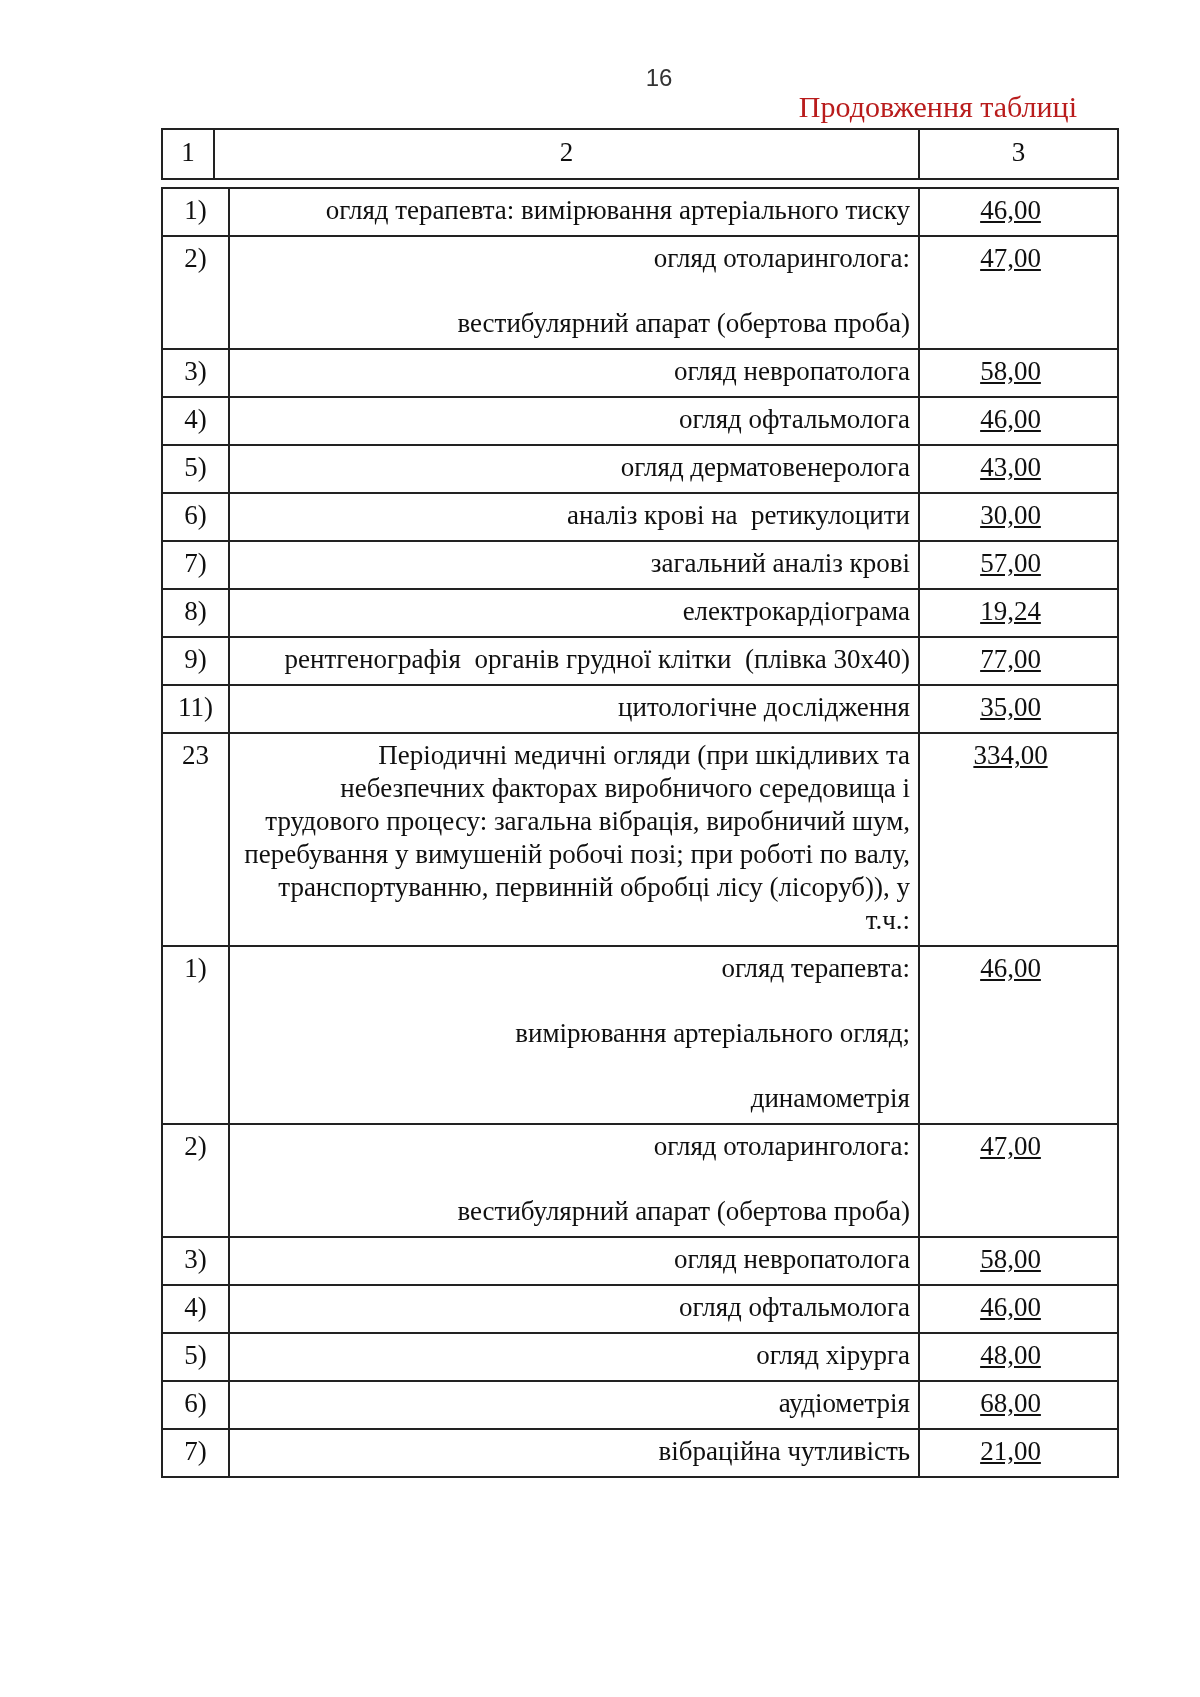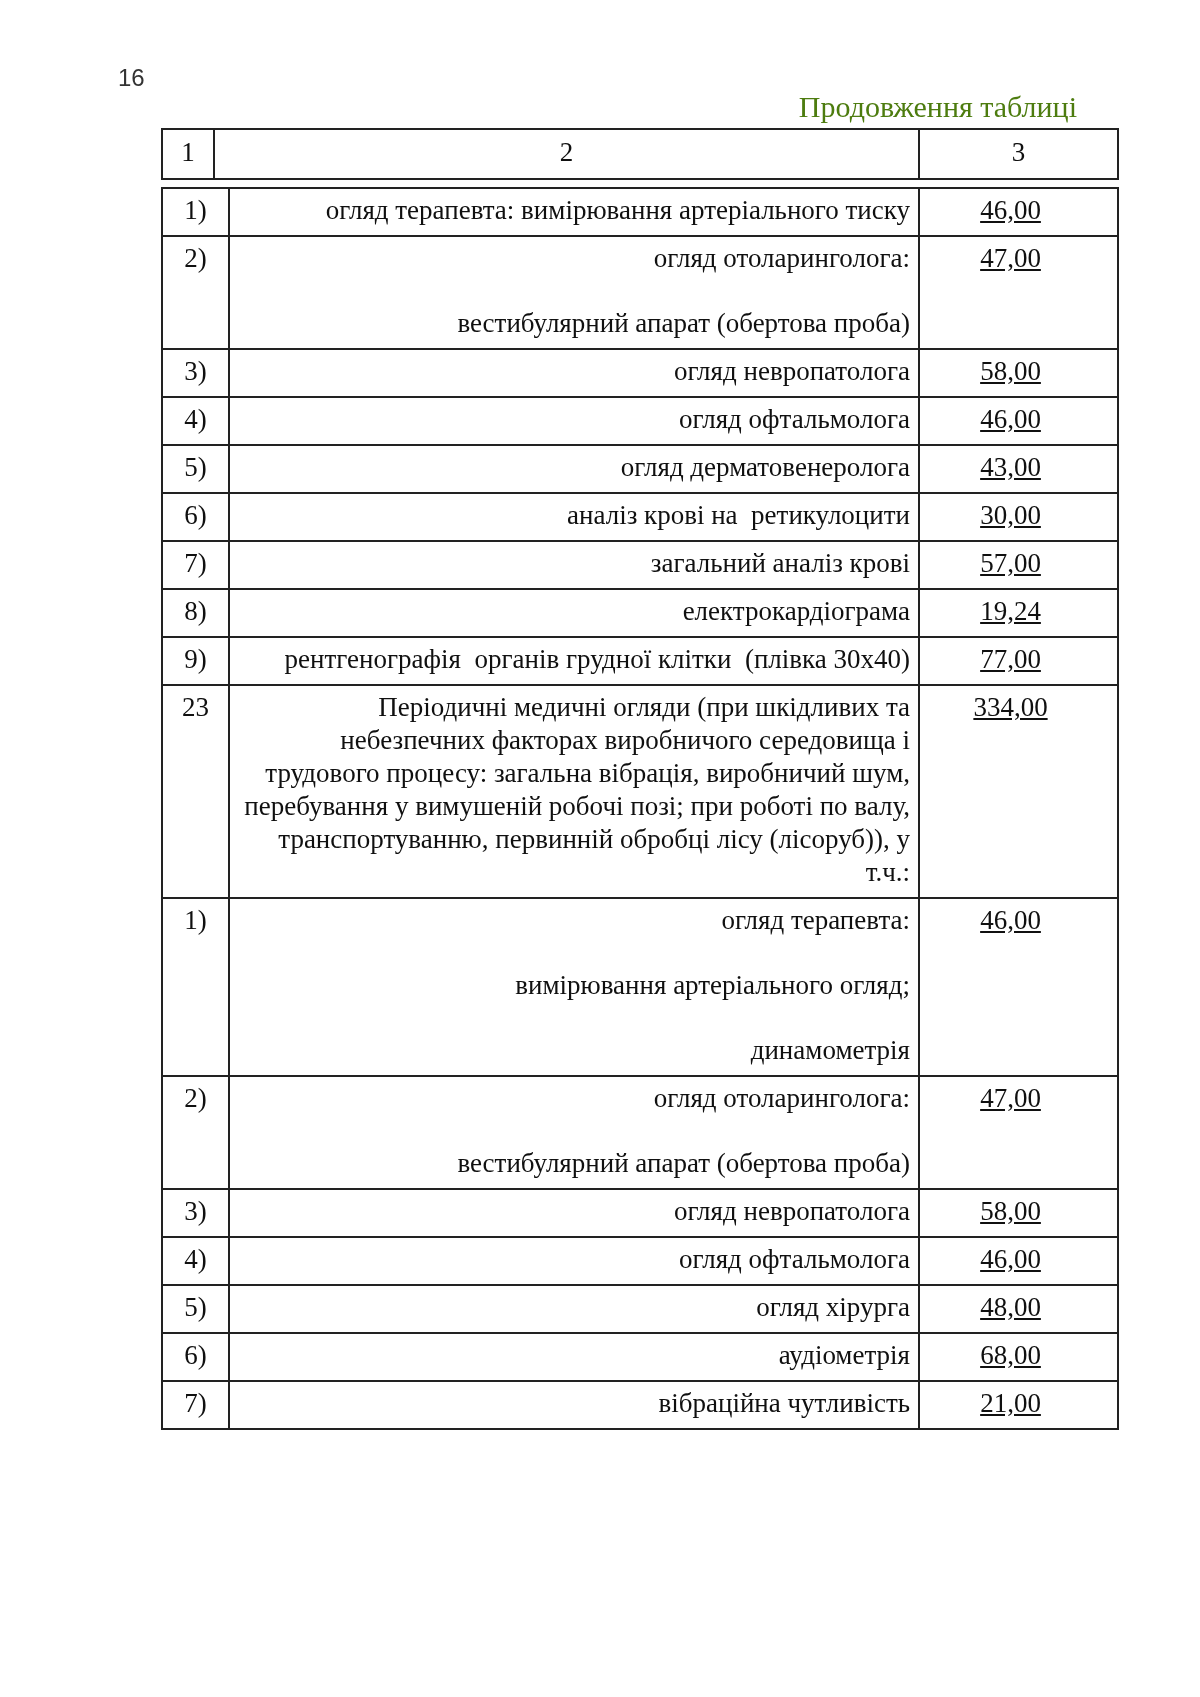--- a/index.html
+++ b/index.html
@@ -12,34 +12,35 @@
     overflow: hidden;
     font-family: "Liberation Serif", serif;
     color: #101010;
   }
   .page-number {
     position: absolute;
     top: 64px; left: 0;
     width: 1200px;
     box-sizing: border-box;
     padding-left: 118px;
+    text-align: center;
     font-family: "Liberation Sans", sans-serif;
     font-size: 24px;
     line-height: 28px;
     color: #333333;
   }
   .continuation {
     margin: 90px 0 4px 161px;
     width: 956px;
     box-sizing: border-box;
     padding-right: 40px;
     text-align: right;
     font-size: 30px;
     line-height: 34px;
-    color: #4d7c0f;
+    color: #b91c1c;
   }
   table.tbl {
     border-collapse: collapse;
     table-layout: fixed;
     margin-left: 161px;
     width: 956px;
   }
   .tbl td {
     border: 2px solid #222222;
     vertical-align: top;
@@ -159,20 +160,27 @@
         <td class="cell-price">19,24</td>
       </tr>
       <tr>
         <td class="cell-num">9)</td>
         <td class="cell-desc">
           <p>рентгенографія  органів грудної клітки  (плівка 30х40)</p>
         </td>
         <td class="cell-price">77,00</td>
       </tr>
       <tr>
+        <td class="cell-num">11)</td>
+        <td class="cell-desc">
+          <p>цитологічне дослідження</p>
+        </td>
+        <td class="cell-price">35,00</td>
+      </tr>
+      <tr>
         <td class="cell-num">23</td>
         <td class="cell-desc justify">
           <p>Періодичні медичні огляди (при шкідливих та небезпечних факторах виробничого середовища і трудового процесу: загальна вібрація, виробничий шум, перебування у вимушеній робочі позі; при роботі по валу, транспортуванню, первинній обробці лісу (лісоруб)), у т.ч.:</p>
         </td>
         <td class="cell-price">334,00</td>
       </tr>
       <tr>
         <td class="cell-num">1)</td>
         <td class="cell-desc">
           <p>огляд терапевта:</p>

